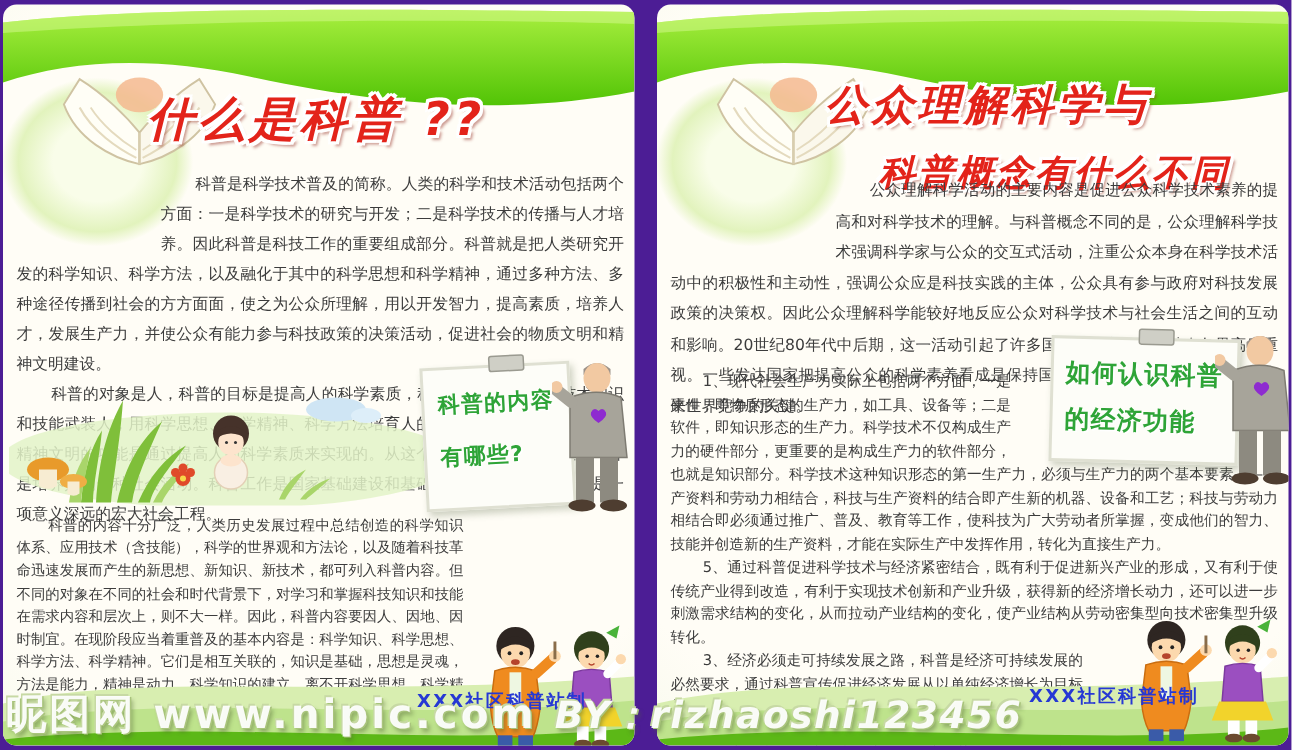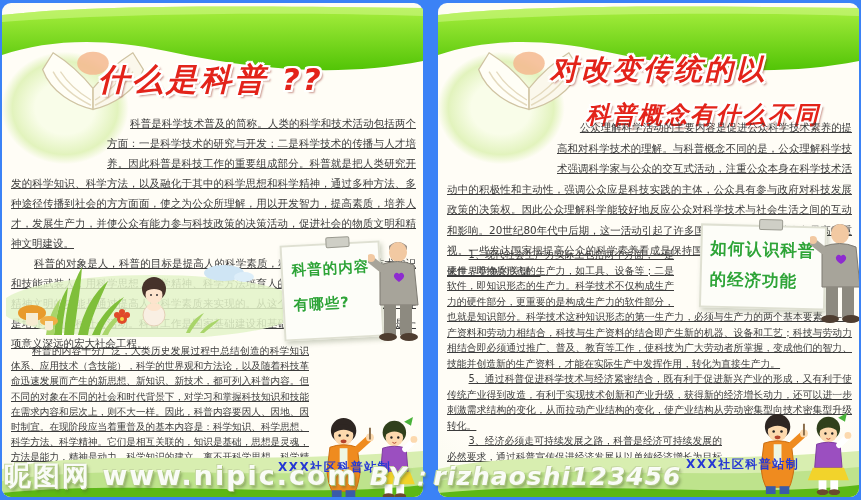--- a/index.html
+++ b/index.html
@@ -1,33 +1,33 @@
 <!DOCTYPE html>
 <html><head>
 <meta charset="utf-8">
 <style>
   html,body{margin:0;padding:0;background:#ffffff;}
-  #poster{position:relative;width:861px;height:500px;background:#3b82f6;overflow:hidden;
+  #poster{position:relative;width:861px;height:500px;background:#4c1d95;overflow:hidden;
     font-family:"DejaVu Sans","Liberation Sans",sans-serif;}
   .panel{position:absolute;top:3px;width:421px;height:494px;border-radius:9px;overflow:hidden;
     background:radial-gradient(120% 105% at 50% 45%, #fffdf6 55%, #f3f8e6 78%, #ddeec2 96%, #cfe8ad 100%);}
   .panel.left{left:2px;}
   .panel.right{left:438px;}
   .band{position:absolute;top:0;left:0;width:100%;height:78px;}
   .bookwrap{position:absolute;top:30px;left:-22px;width:170px;height:150px;
     background:radial-gradient(closest-side,#f9fde9 35%,#e2f3bd 62%,rgba(226,243,189,0) 75%);}
   .booksvg{position:absolute;top:28px;left:28px;width:126px;height:96px;}
   .title{position:absolute;font-weight:bold;font-style:italic;color:#e3231a;white-space:nowrap;
     text-shadow:-2px -2px 0 #fff,2px -2px 0 #fff,-2px 2px 0 #fff,2px 2px 0 #fff,0 -2px 0 #fff,
       0 2px 0 #fff,-2px 0 0 #fff,2px 0 0 #fff,3px 3px 2px rgba(140,30,20,.45);}
   .title-l{left:96px;top:56px;font-size:31px;letter-spacing:3px;}
   .title-r1{left:112px;top:48px;font-size:28px;letter-spacing:3px;}
   .title-r2{left:148px;top:96px;font-size:24px;letter-spacing:2px;}
   .bodytext{color:#3c3c3c;text-align:justify;}
-  .bodytext p{margin:0;text-indent:2.2em;text-decoration:underline;}
+  .bodytext p{margin:0;text-indent:2.2em;}
   .para12{position:absolute;left:9px;right:7px;top:110px;font-size:10.5px;line-height:20px;}
   .spacer-book{float:left;width:96px;height:42px;}
   .spacer-book-r{float:left;width:110px;height:43px;}
   .para3{position:absolute;left:9px;top:340px;width:298px;font-size:9.6px;line-height:15.2px;}
   .para1r{position:absolute;left:9px;right:7px;top:114px;font-size:10.4px;line-height:20.5px;}
   .points{position:absolute;left:9px;right:7px;top:244px;font-size:9.8px;line-height:15.5px;}
   .spacer-sign{float:right;width:178px;height:50px;}
   .spacer-kids{float:right;width:130px;height:86px;}
   .grass{position:absolute;left:4px;top:256px;width:292px;height:78px;}
   .signboard{position:absolute;background:#fdfdf8;border:2px solid #dfe0d2;
@@ -213,21 +213,21 @@
       <ellipse cx="60" cy="30" rx="15" ry="11" fill="#f4b88f" opacity="0.85"></ellipse>
       <path d="M60,74 C42,70 20,58 12,36 L22,20 C38,30 52,44 60,54 Z" fill="#fffef6" stroke="#cfc3a2" stroke-width="1.2"></path>
       <path d="M60,74 C78,70 100,58 108,36 L98,20 C82,30 68,44 60,54 Z" fill="#fbf8ec" stroke="#cfc3a2" stroke-width="1.2"></path>
       <path d="M58,70 C46,64 30,53 22,38" fill="none" stroke="#e4dabe" stroke-width="1.4"></path>
       <path d="M58,65 C48,59 36,49 29,38" fill="none" stroke="#e4dabe" stroke-width="1.2"></path>
       <path d="M62,70 C74,64 90,53 98,38" fill="none" stroke="#e4dabe" stroke-width="1.4"></path>
       <path d="M62,65 C72,59 84,49 91,38" fill="none" stroke="#e4dabe" stroke-width="1.2"></path>
       <path d="M60,54 L60,74" stroke="#d8cdae" stroke-width="1.4"></path>
     </svg>
 
-    <div class="title title-r1">对改变传统的以</div>
+    <div class="title title-r1">公众理解科学与</div>
     <div class="title title-r2">科普概念有什么不同</div>
 
     <div class="bodytext para1r">
       <span class="spacer-book-r"></span>
       <p>公众理解科学活动的主要内容是促进公众科学技术素养的提高和对科学技术的理解。与科普概念不同的是，公众理解科学技术强调科学家与公众的交互式活动，注重公众本身在科学技术活动中的积极性和主动性，强调公众应是科技实践的主体，公众具有参与政府对科技发展政策的决策权。因此公众理解科学能较好地反应公众对科学技术与社会生活之间的互动和影响。20世纪80年代中后期，这一活动引起了许多国家的专家学者和社会各界高度重视。一些发达国家把提高公众的科学素养看成是保持国民经济持续增长的主要因素和未来世界竞争的关键。</p>
     </div>
 
     <div class="signboard sign-r">
       <div class="signtext">如何认识科普</div>
       <div class="signtext l2">的经济功能</div>

